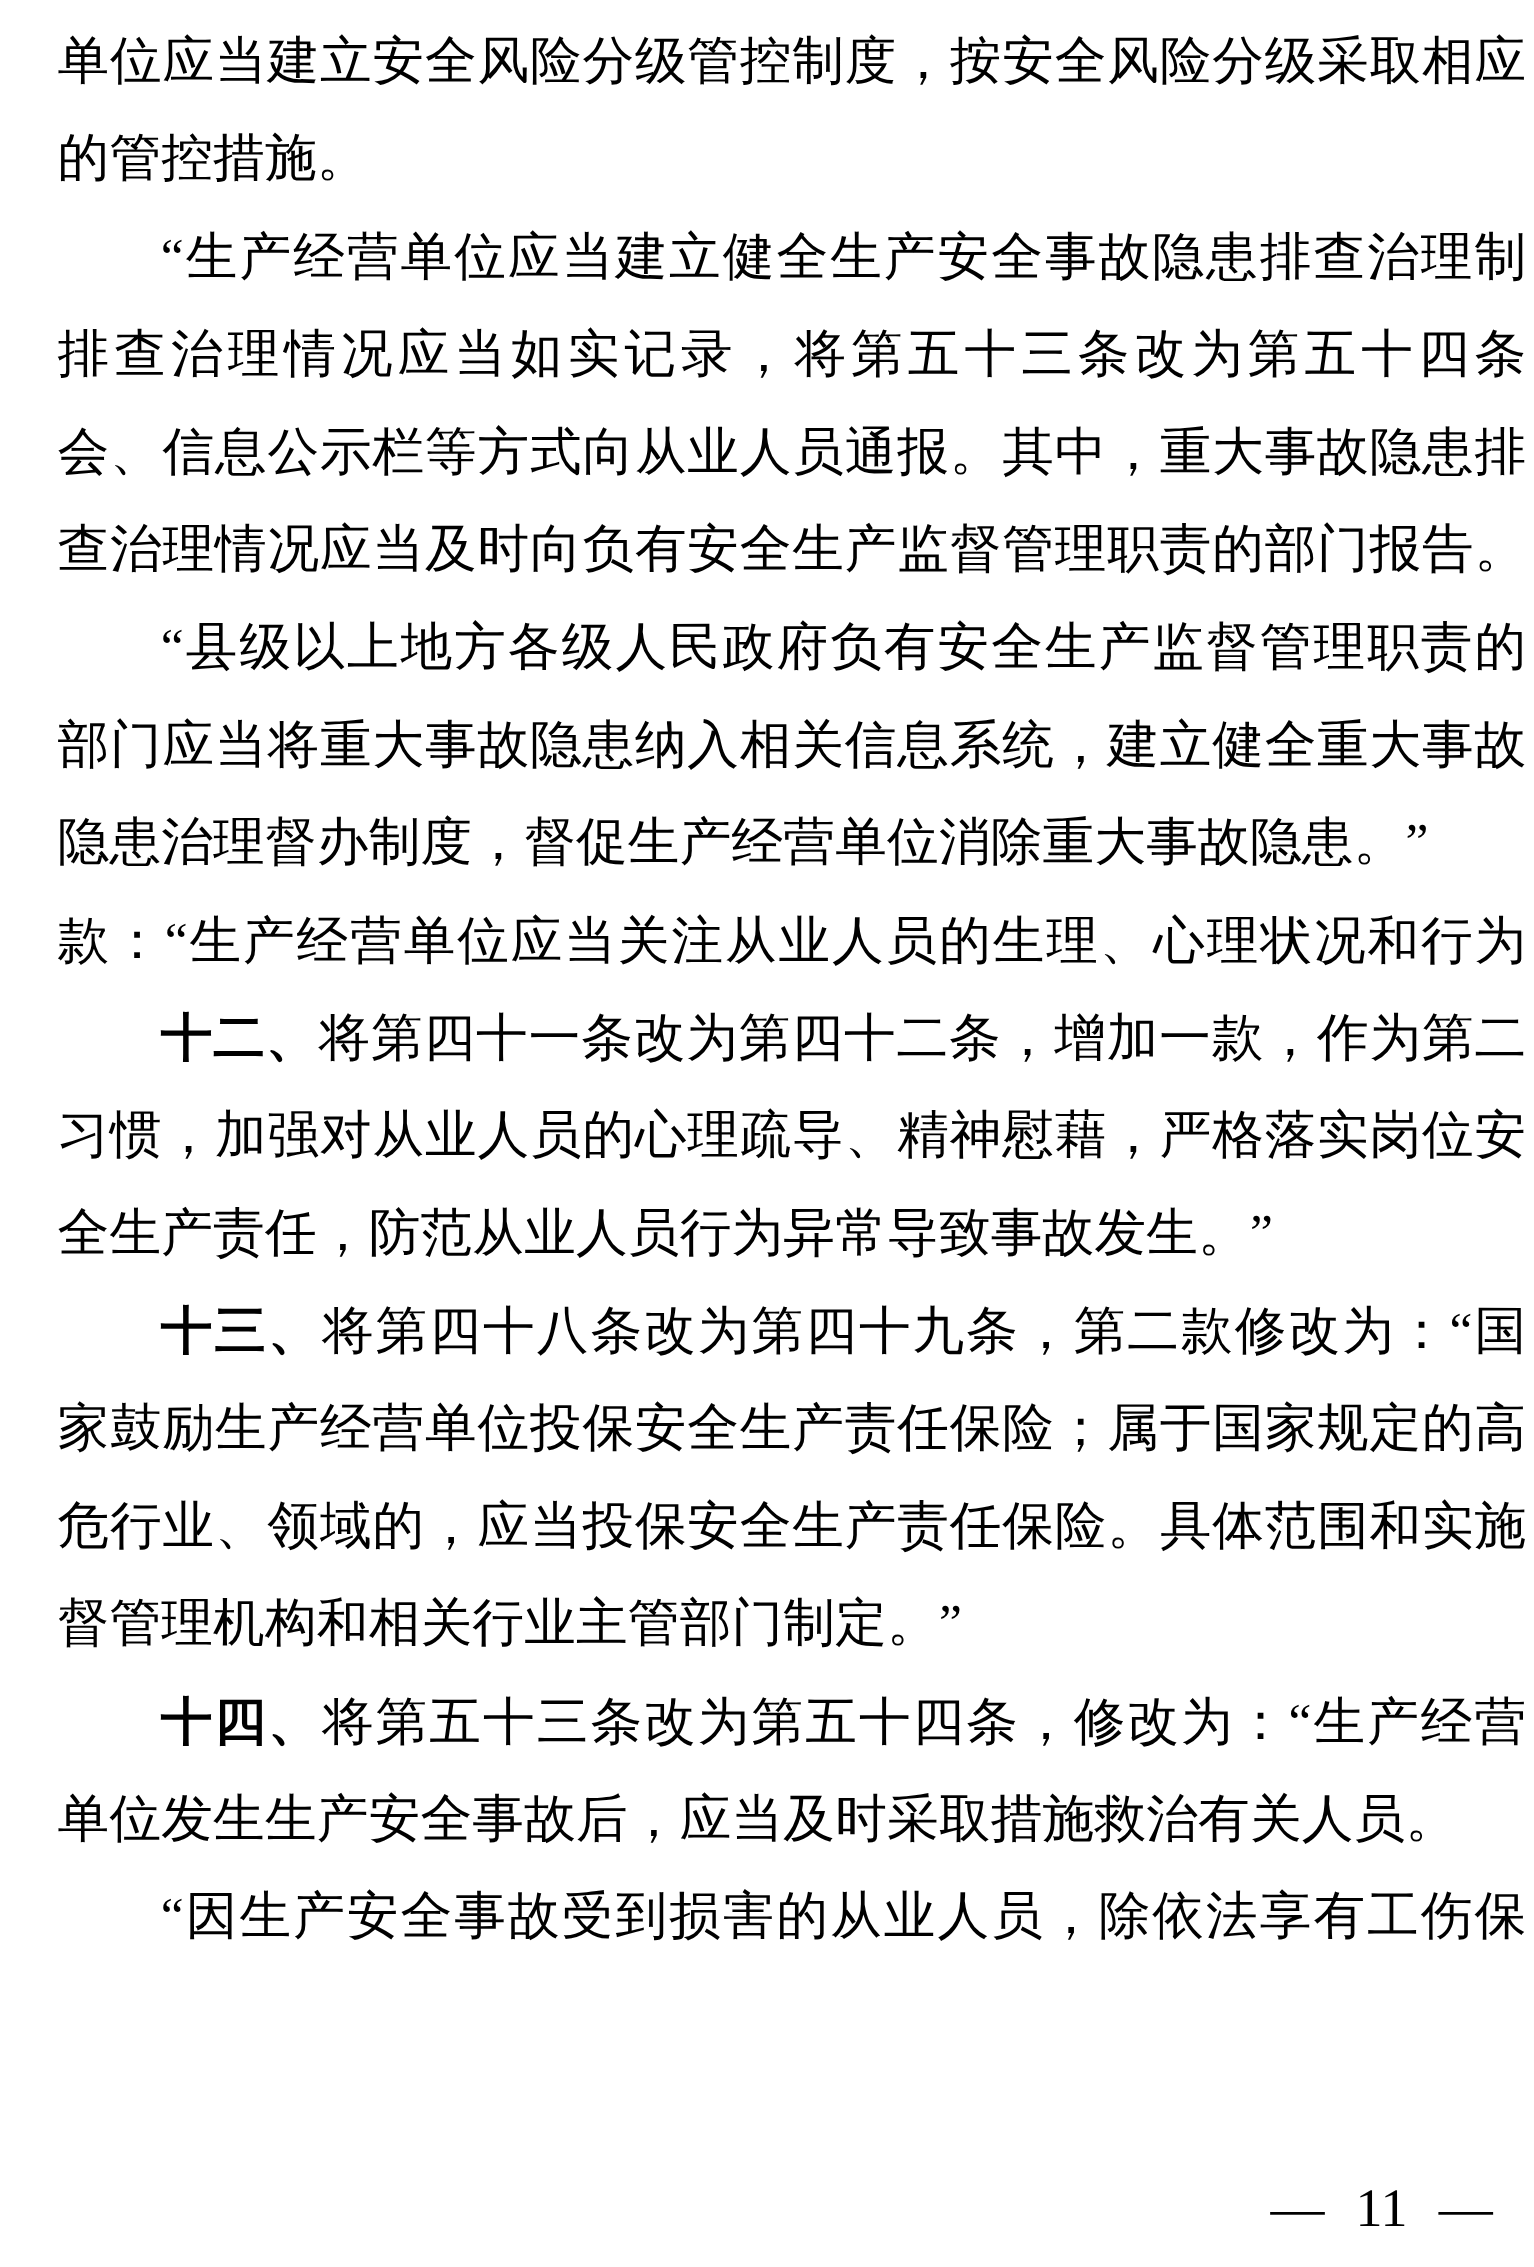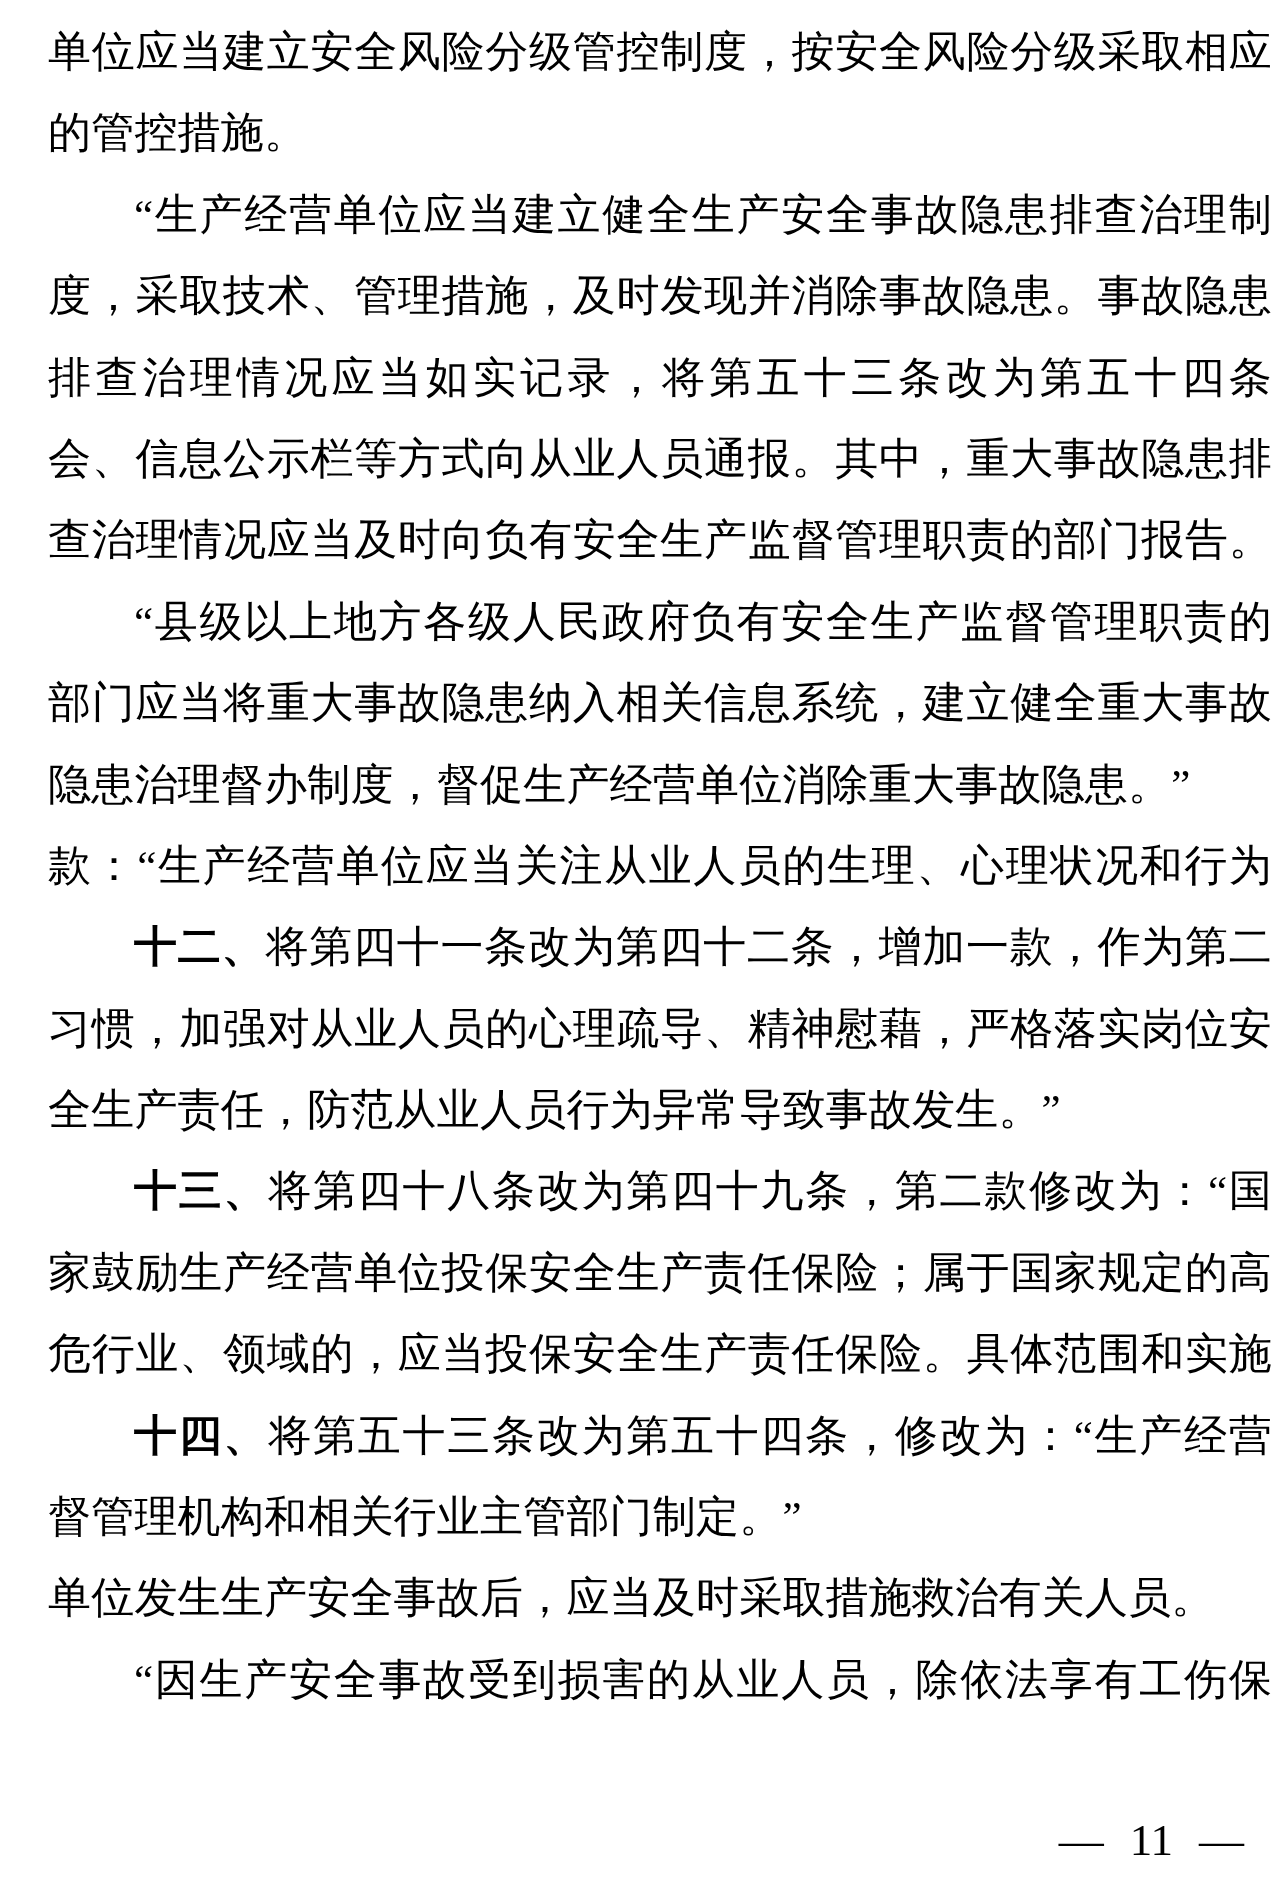--- a/index.html
+++ b/index.html
@@ -67,36 +67,35 @@
 </style>
 </head>
 <body>
 
 <main class="sheet">
 
   <section class="text-block">
       <div class="line"><span class="seg">单位应当建立安全风险分级管控制度，按安全风险分级采取相应</span></div>
       <div class="line para-end"><span class="seg">的管控措施。</span></div>
       <div class="line indent"><span class="seg">“生产经营单位应当建立健全生产安全事故隐患排查治理制</span></div>
-      <div class="line"><span class="seg">度，采取技术、管理措施，及时发现并消除事故隐患。事故隐患</span></div>
       <div class="line"><span class="seg">排查治理情况应当如实记录，将第五十三条改为第五十四条</span></div>
       <div class="line"><span class="seg">会、信息公示栏等方式向从业人员通报。其中，重大事故隐患排</span></div>
       <div class="line"><span class="seg">查治理情况应当及时向负有安全生产监督管理职责的部门报告。</span></div>
       <div class="line indent"><span class="seg">“县级以上地方各级人民政府负有安全生产监督管理职责的</span></div>
       <div class="line"><span class="seg">部门应当将重大事故隐患纳入相关信息系统，建立健全重大事故</span></div>
       <div class="line para-end"><span class="seg">隐患治理督办制度，督促生产经营单位消除重大事故隐患。”</span></div>
       <div class="line"><span class="seg">款：“生产经营单位应当关注从业人员的生理、心理状况和行为</span></div>
       <div class="line indent"><span class="seg bold">十二、</span><span class="seg">将第四十一条改为第四十二条，增加一款，作为第二</span></div>
       <div class="line"><span class="seg">习惯，加强对从业人员的心理疏导、精神慰藉，严格落实岗位安</span></div>
       <div class="line para-end"><span class="seg">全生产责任，防范从业人员行为异常导致事故发生。”</span></div>
       <div class="line indent"><span class="seg bold">十三、</span><span class="seg">将第四十八条改为第四十九条，第二款修改为：“国</span></div>
       <div class="line"><span class="seg">家鼓励生产经营单位投保安全生产责任保险；属于国家规定的高</span></div>
       <div class="line"><span class="seg">危行业、领域的，应当投保安全生产责任保险。具体范围和实施</span></div>
+      <div class="line para-end"><span class="seg">督管理机构和相关行业主管部门制定。”</span></div>
       <div class="line indent"><span class="seg bold">十四、</span><span class="seg">将第五十三条改为第五十四条，修改为：“生产经营</span></div>
-      <div class="line para-end"><span class="seg">督管理机构和相关行业主管部门制定。”</span></div>
       <div class="line para-end"><span class="seg">单位发生生产安全事故后，应当及时采取措施救治有关人员。</span></div>
       <div class="line indent"><span class="seg">“因生产安全事故受到损害的从业人员，除依法享有工伤保</span></div>
     </section>
 
   <div class="footer">
     <span>—</span>
     <span>11</span>
     <span>—</span>
   </div>
 

